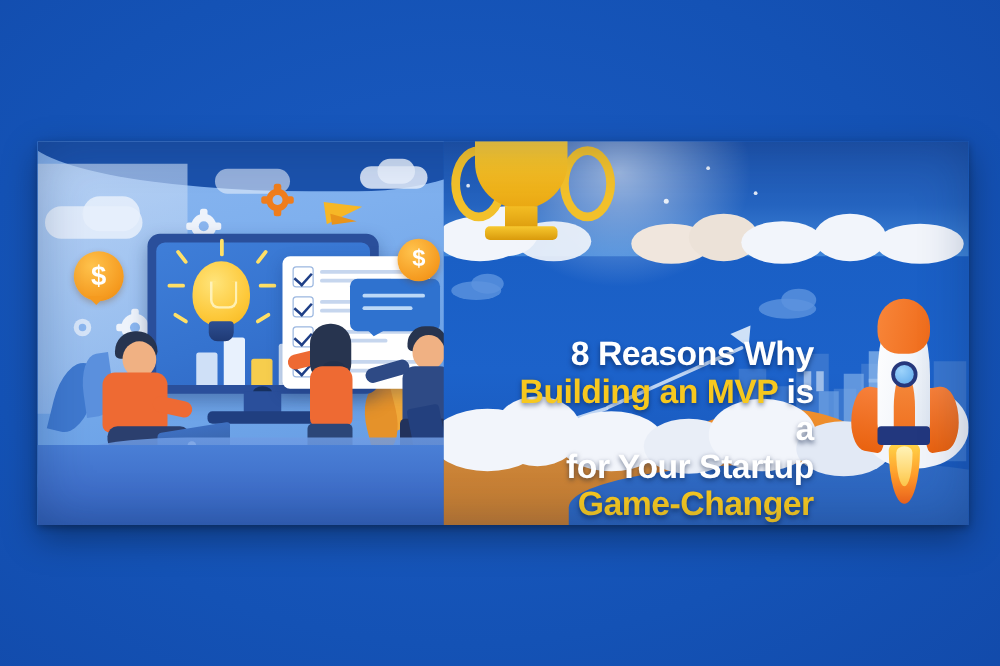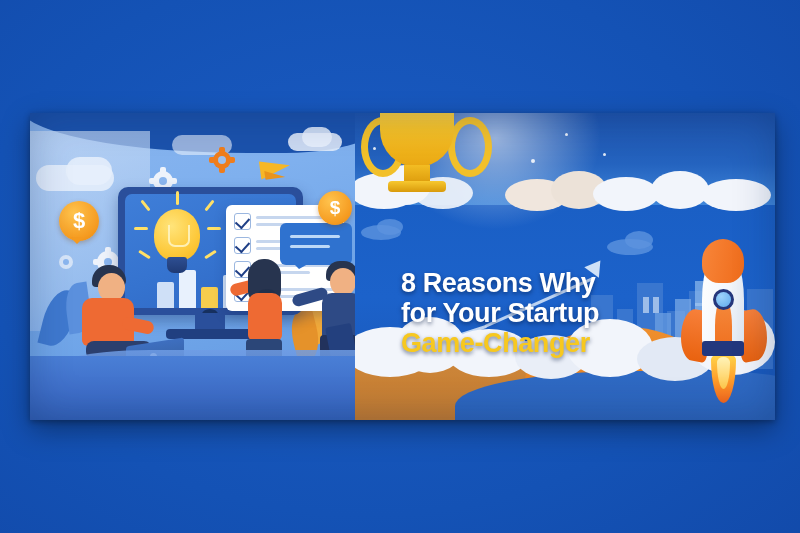--- a/index.html
+++ b/index.html
@@ -132,21 +132,21 @@
      background:linear-gradient(180deg,#f58b3e,#ef6d1c);border-radius:50% 50% 6px 6px;}
   .flame{position:absolute;left:681px;top:240px;width:25px;height:50px;
      background:linear-gradient(180deg,#ffd84a,#ff9c2a 55%,#f4651a);
      border-radius:50% 50% 50% 50%/ 14% 14% 86% 86%;}
   .flame2{position:absolute;left:687px;top:244px;width:13px;height:32px;
      background:linear-gradient(180deg,#fff3b8,#ffc84a);
      border-radius:50% 50% 50% 50%/ 16% 16% 84% 84%;}
   .arrow-line{position:absolute;height:3px;background:#cfe1f7;border-radius:3px;opacity:.9;}
 
   
-  .textwrap{position:absolute;left:371px;top:155px;width:250px;}
+  .textwrap{position:absolute;left:371px;top:155px;width:250px;text-align:right;}
   .hl{font-weight:bold;font-size:27px;line-height:30px;letter-spacing:-.4px;
       font-family:"Liberation Sans", sans-serif;
       text-shadow:0 2px 4px rgba(4,22,60,.55);}
   .hl.w{color:#ffffff;}
   .hl.y{color:#f7c81f;}
   .hl .w{color:#ffffff;}
   .vign{position:absolute;inset:0;pointer-events:none;
      box-shadow:inset 0 0 40px rgba(10,35,85,.30);}
 </style>
 </head>
@@ -389,19 +389,23 @@
         <div class="tr-handle" style="left:331px;"></div>
         <div class="tr-handle" style="left:418px;"></div>
         <div class="tr-cup"></div>
         <div class="tr-stem"></div>
         <div class="tr-foot"></div>
       </div>
     </div>
 
     <div class="textwrap">
       <div class="hl w">8 Reasons Why</div>
+      <div class="hl y">
+        <span>Building an MVP</span>
+        <span class="w">is a</span>
+      </div>
       <div class="hl w">for Your Startup</div>
       <div class="hl y">Game-Changer</div>
     </div>
 
     <div class="vign"></div>
   </div>
 </div>
 
 </body></html>

